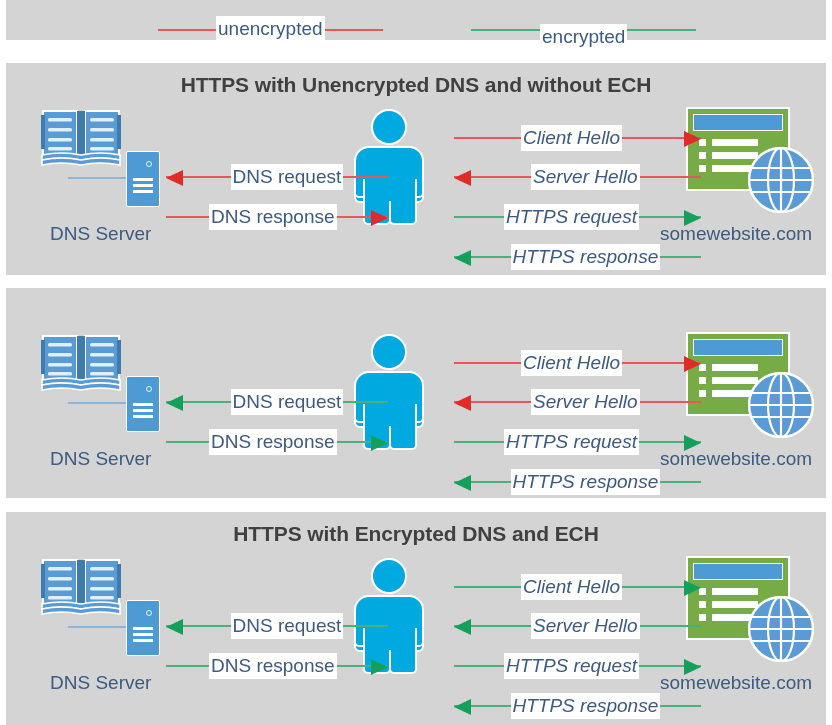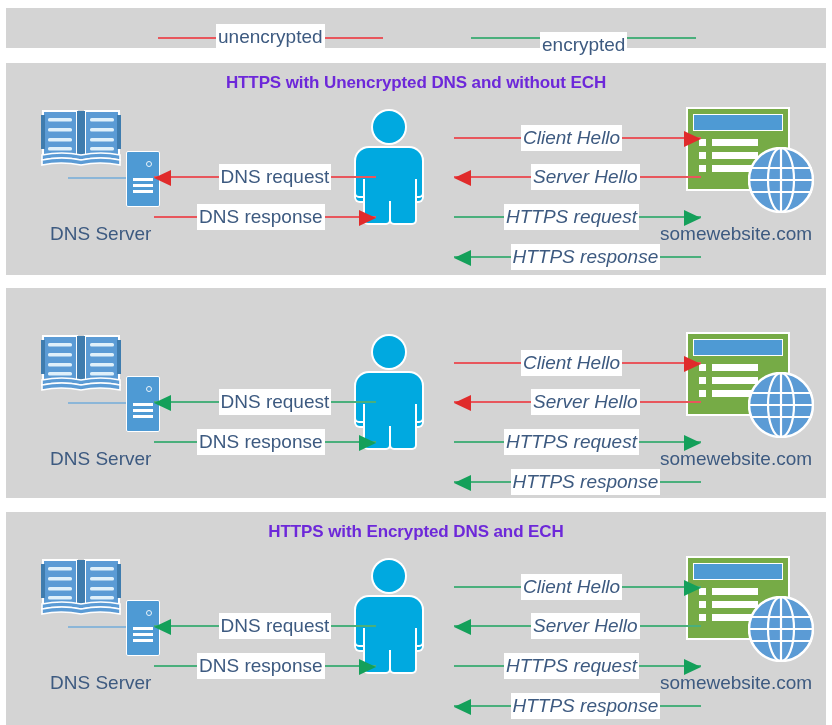--- a/index.html
+++ b/index.html
@@ -9,29 +9,29 @@
     font-family:"Liberation Sans", sans-serif;
     overflow:hidden;
   }
   .page{position:relative;width:832px;height:725px;}
 
   
   .panel{
     position:absolute;left:6px;width:820px;
     background:#d4d4d4;
   }
-  #legend-panel{top:8px;height:40px;}
+  #legend-panel{top:0px;height:40px;}
   #panel-1{top:63px;height:212px;}
   #panel-2{top:288px;height:210px;}
   #panel-3{top:512px;height:213px;}
 
   .panel-title{
     position:absolute;left:0;right:0;top:10px;
     text-align:center;
-    font-size:17px;font-weight:bold;color:#6d28d9;
+    font-size:21px;font-weight:bold;color:#404040;
     letter-spacing:-0.1px;
   }
 
   
   .legend-item{position:absolute;top:16px;height:26px;}
   .legend-rule{
     position:absolute;top:13px;height:0;
     border-top:2px solid;
   }
   .legend-label{
@@ -66,21 +66,21 @@
   .arrow.left{left:0;border-right:17px solid;}
 
   .red .flow-line{border-color:#e8565c;}
   .red .arrow.right{border-left-color:#e02b2b;}
   .red .arrow.left{border-right-color:#e02b2b;}
   .green .flow-line{border-color:#4aaf7c;}
   .green .arrow.right{border-left-color:#14a05a;}
   .green .arrow.left{border-right-color:#14a05a;}
 
   
-  .flow-left{left:148px;width:222px;}
+  .flow-left{left:160px;width:222px;}
   
   .flow-right{left:448px;width:247px;font-style:italic;}
 
   
   .node-label{
     position:absolute;
     color:#3d5a80;font-size:19px;white-space:nowrap;
   }
 
   

